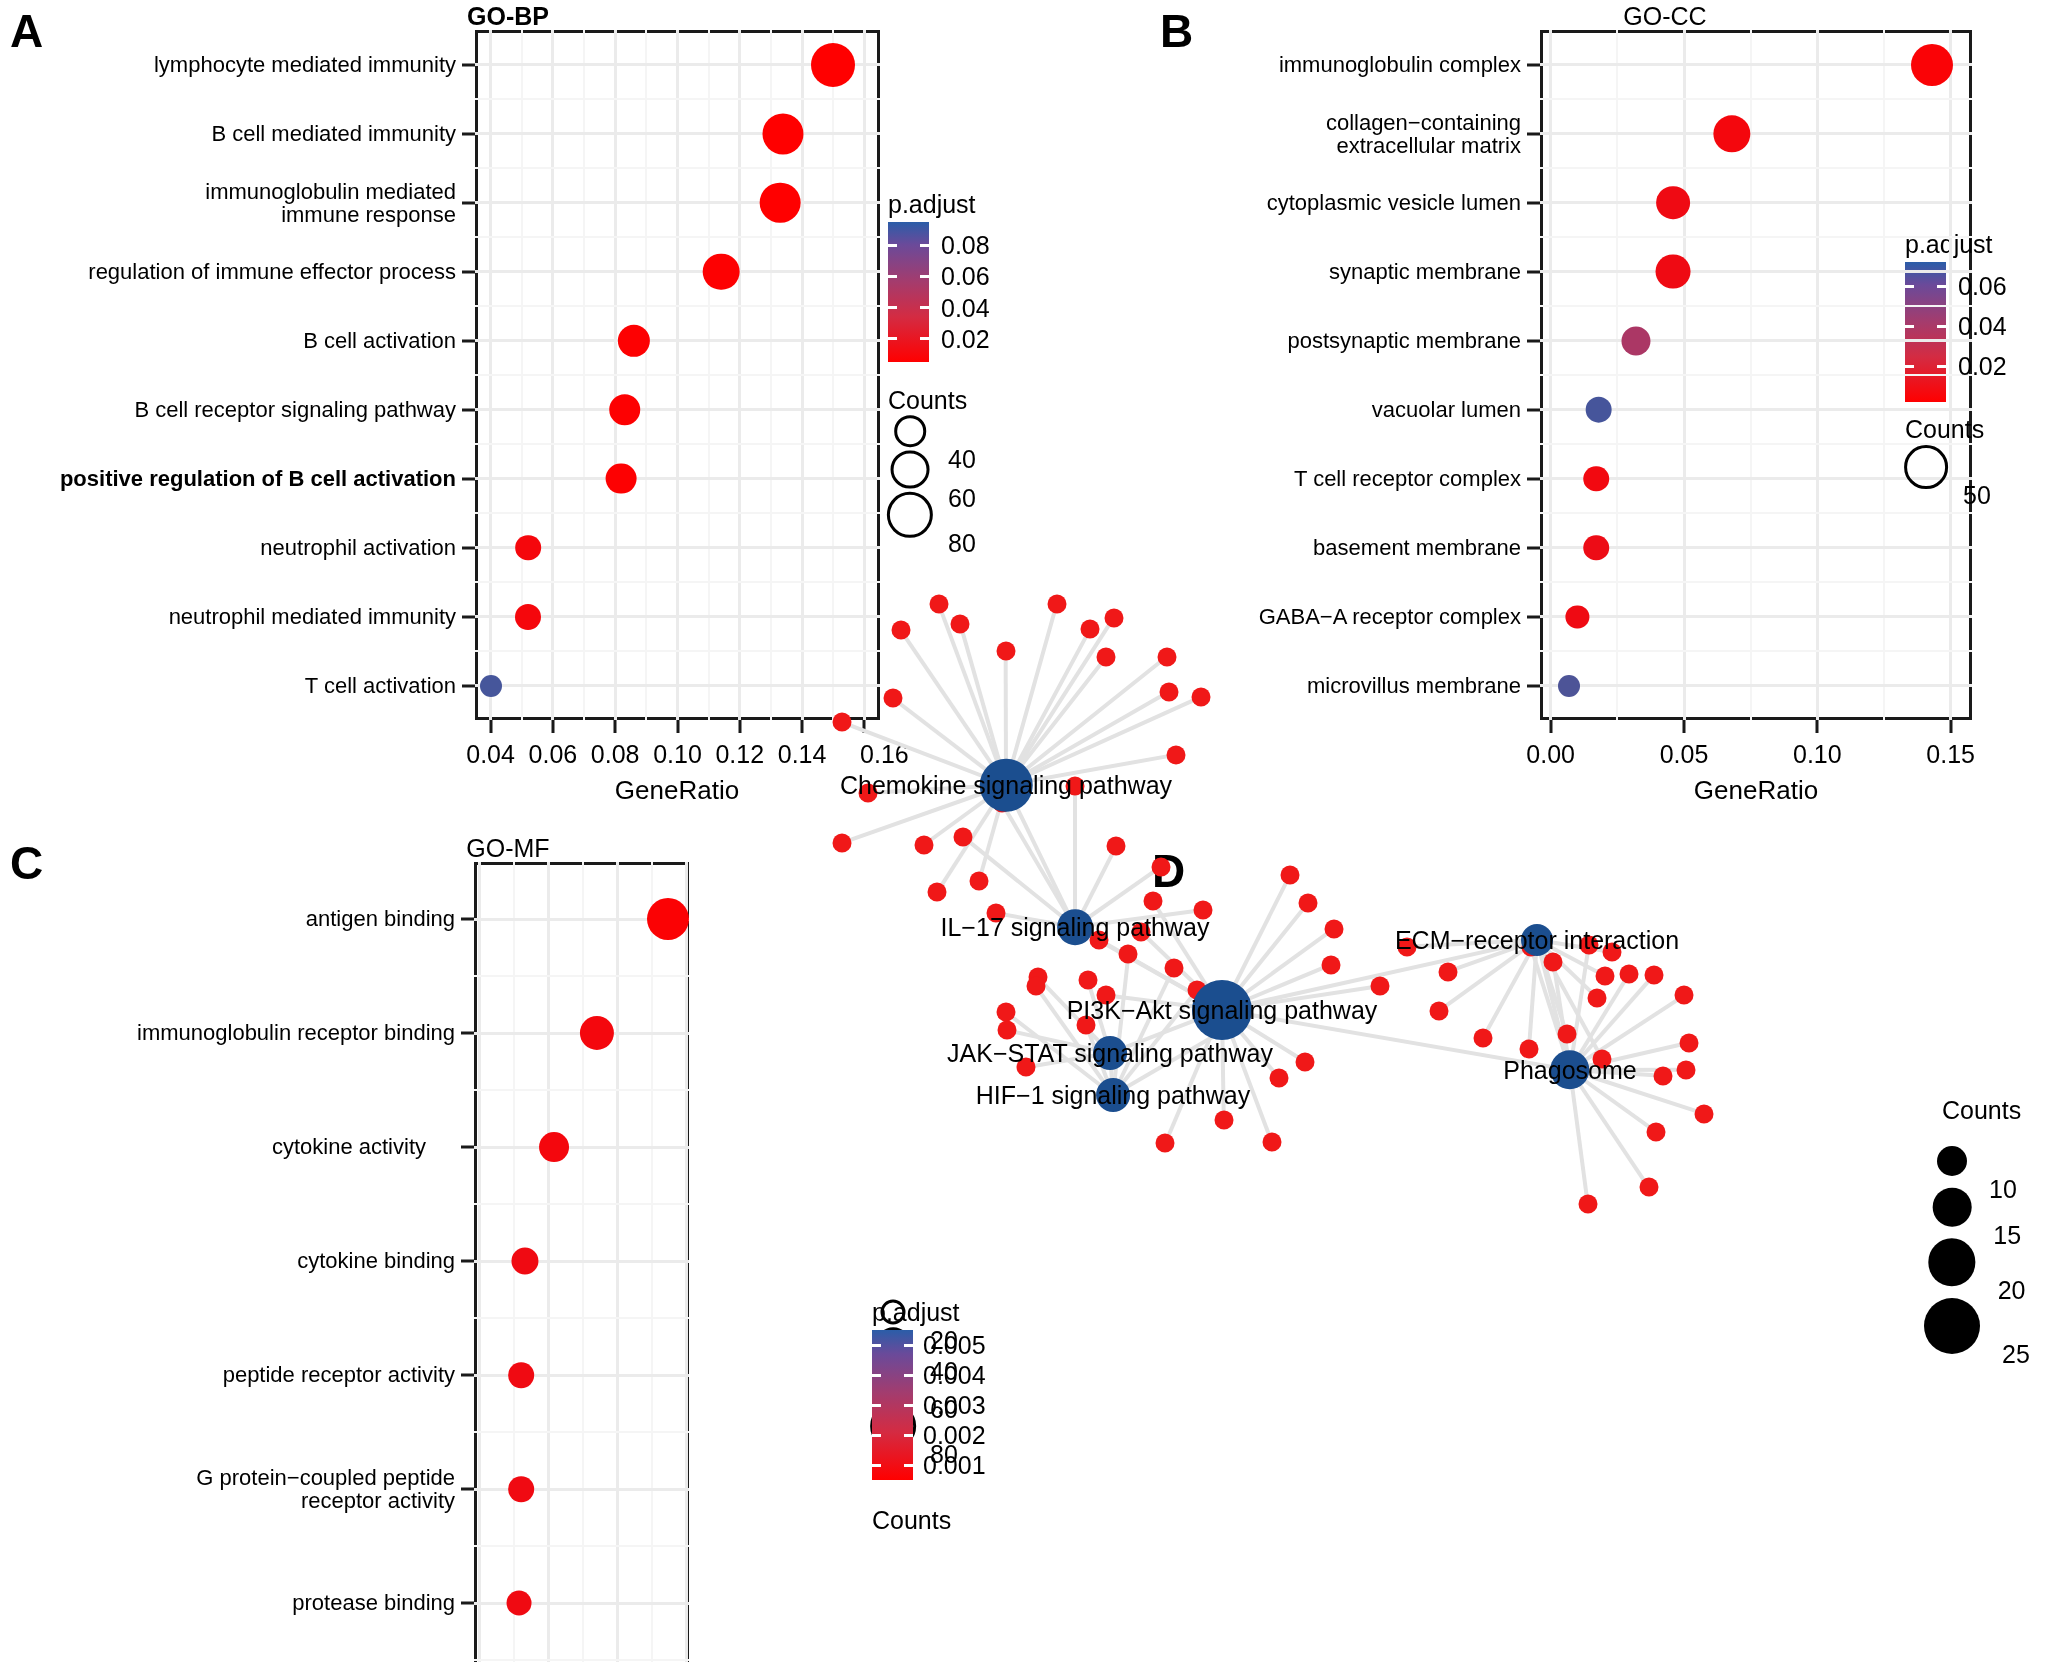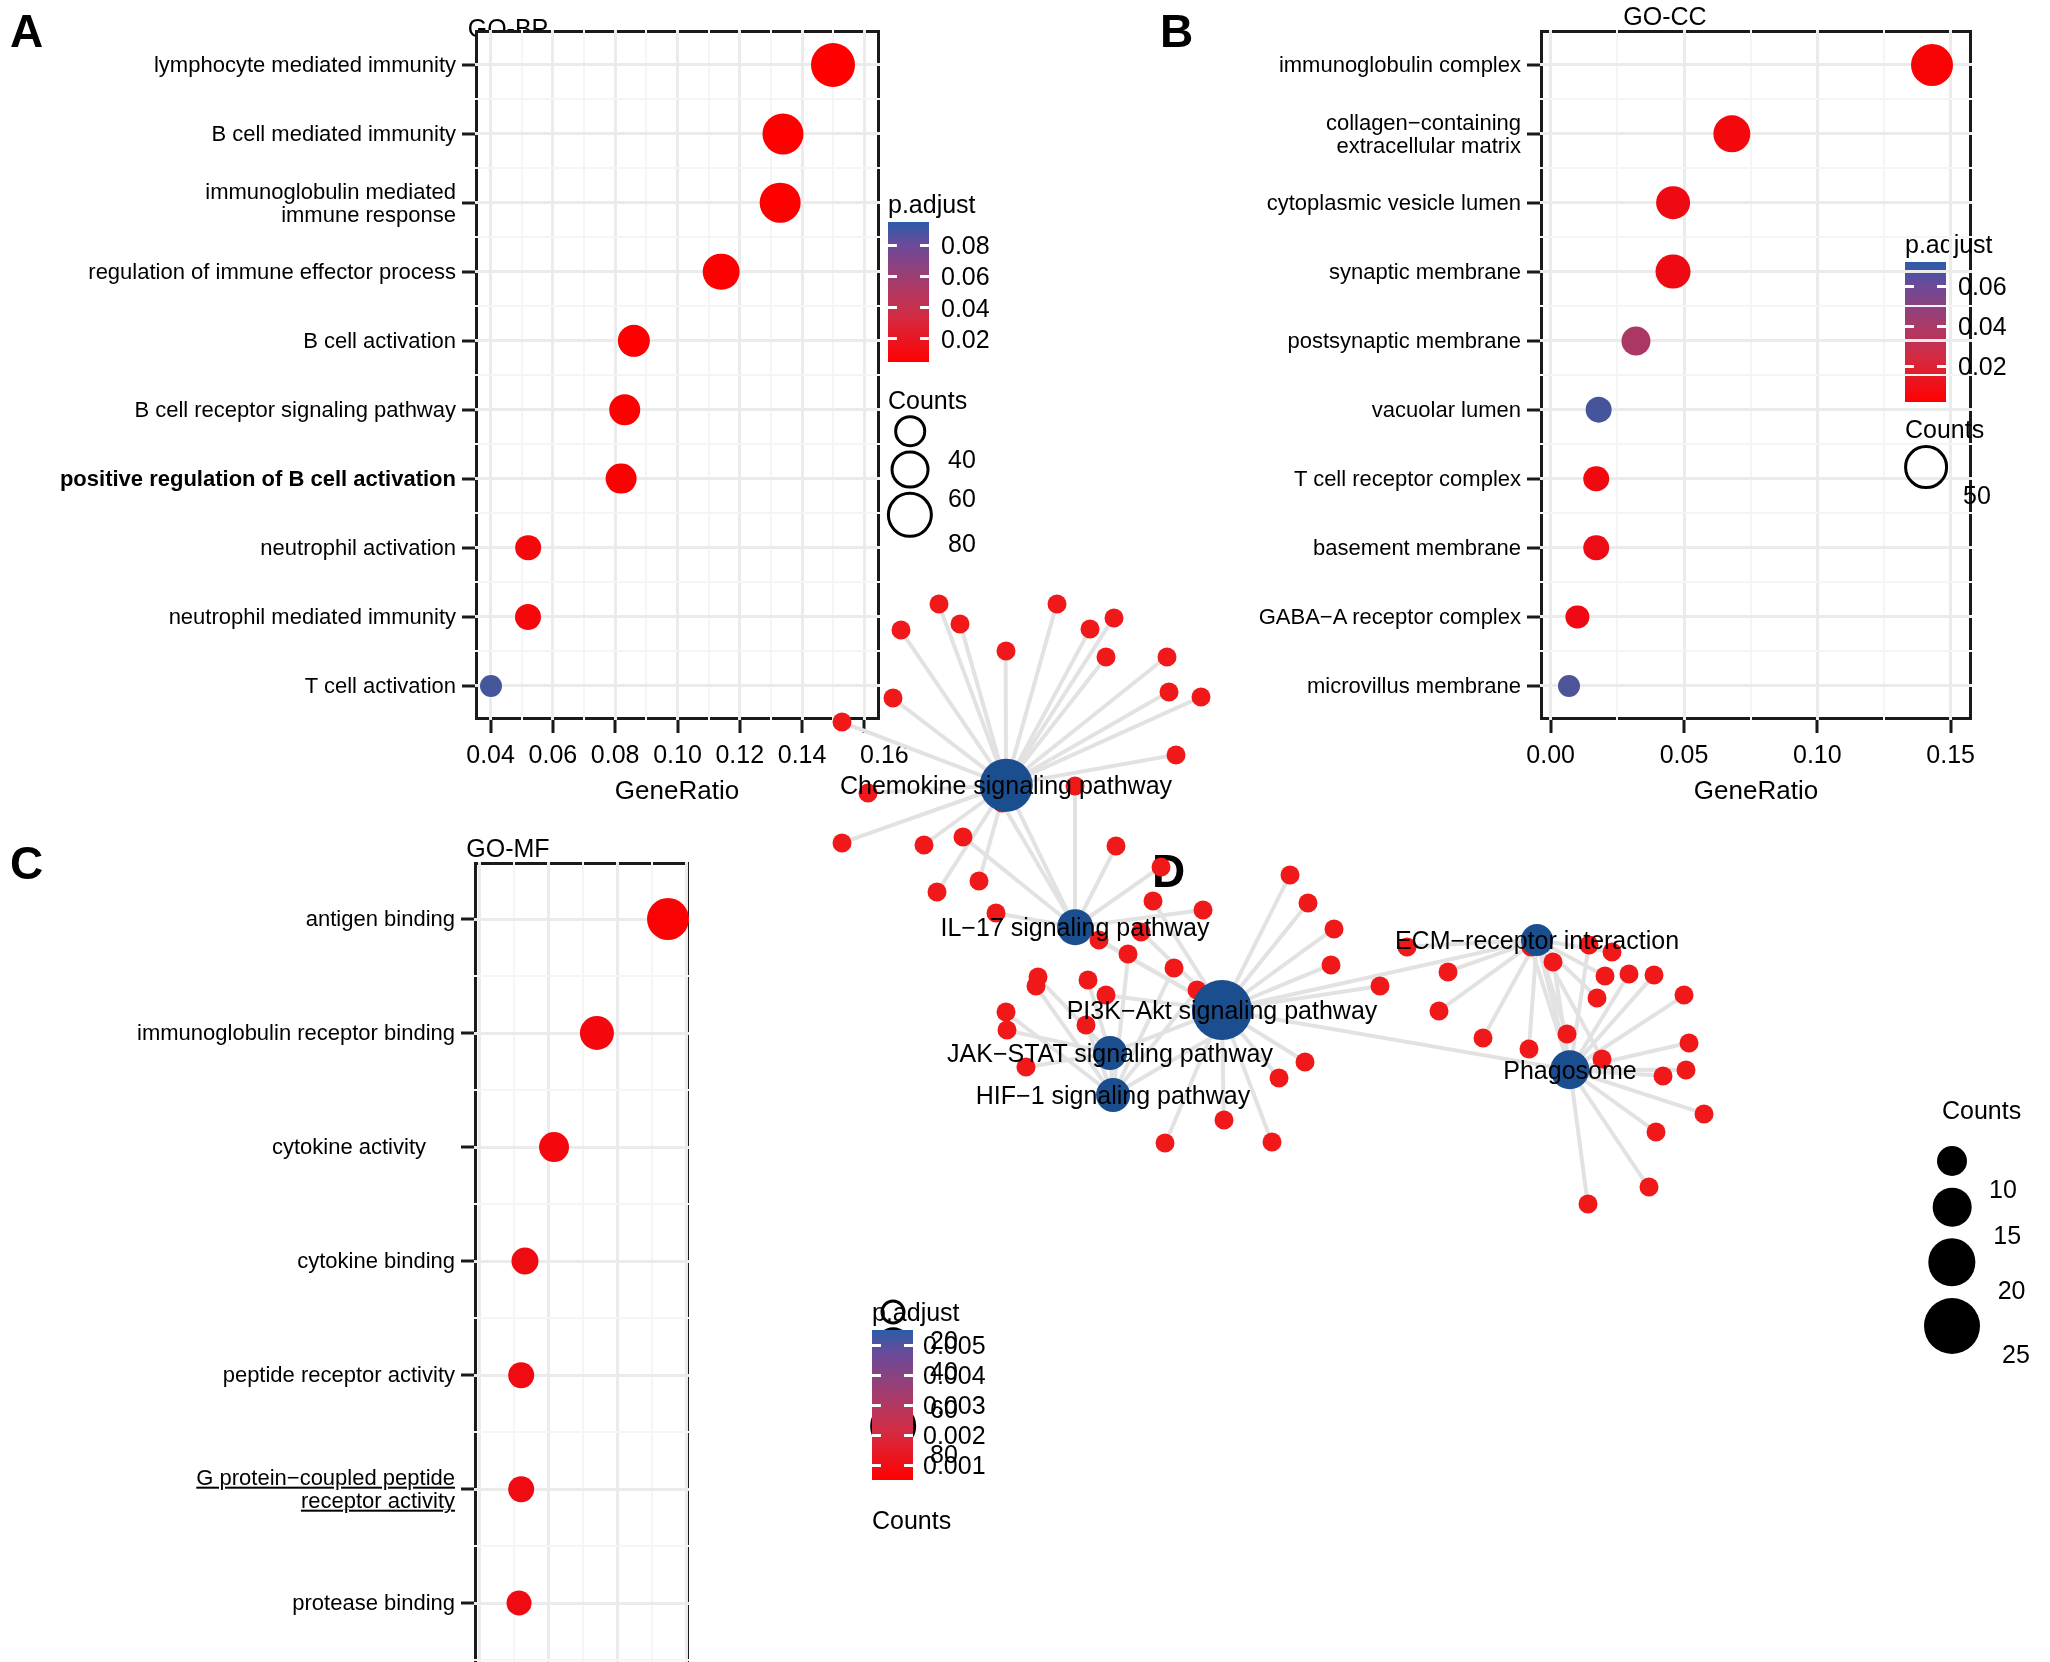--- a/index.html
+++ b/index.html
@@ -29,21 +29,21 @@
   .net-node{position:absolute;border-radius:50%;transform:translate(-50%,-50%);}
   .net-label{position:absolute;font-size:25px;white-space:nowrap;transform:translate(-50%,-50%);}
 </style>
 </head>
 <body>
 
 <div class="fig">
 
   <div class="panel" style="left:0;top:0;width:1040px;height:820px;">
     <div class="panel-letter" style="left:10px;top:8px;">A</div>
-    <div class="plot-title" style="left:352px;top:14px;width:312px;">GO-BP</div>
+    <div class="plot-title" style="left:352px;top:2px;width:312px;font-weight:bold;">GO-BP</div>
     <div class="plotbox" id="pa-box" style="left:475px;top:30px;width:405px;height:690px;"></div>
     <div class="axis-title" style="left:677px;top:775px;">GeneRatio</div>
 
     <div class="legend-title" style="left:888px;top:190px;">p.adjust</div>
     <div class="cbar" id="pa-cbar" style="left:888px;top:222px;width:41px;height:140px;background:linear-gradient(to bottom,#2B5DA8 0%,#6A4A9A 16%,#A33C6E 42%,#D42B42 68%,#FF0000 100%);"></div>
     <div class="legend-title" style="left:888px;top:386px;">Counts</div>
   <div class="grid-v" style="left:520.7307692307693px;top:30px;height:690px;width:2px;background:#f5f5f5;"></div>
       <div class="grid-v" style="left:583.0384615384615px;top:30px;height:690px;width:2px;background:#f5f5f5;"></div>
       <div class="grid-v" style="left:645.3461538461538px;top:30px;height:690px;width:2px;background:#f5f5f5;"></div>
       <div class="grid-v" style="left:707.6538461538461px;top:30px;height:690px;width:2px;background:#f5f5f5;"></div>
@@ -306,21 +306,21 @@
       </div>
       <div class="ytick" style="left:461px;top:421px;"></div>
       <div class="ylabel" style="right:585px;top:421px;">
         <div>cytokine binding</div>
       </div>
       <div class="ytick" style="left:461px;top:535px;"></div>
       <div class="ylabel" style="right:585px;top:535px;">
         <div>peptide receptor activity</div>
       </div>
       <div class="ytick" style="left:461px;top:649px;"></div>
-      <div class="ylabel" style="right:585px;top:649px;text-decoration:underline;">
+      <div class="ylabel" style="right:585px;top:649px;">
         <div>G protein−coupled peptide</div>
         <div>receptor activity</div>
       </div>
       <div class="ytick" style="left:461px;top:763px;"></div>
       <div class="ylabel" style="right:585px;top:763px;">
         <div>protease binding</div>
       </div>
       <div class="dot" style="left:668.3269230769231px;top:79px;width:42px;height:42px;background:rgb(251,2,4);"></div>
       <div class="dot" style="left:596.6602564102565px;top:193px;width:34.193548387096776px;height:34.193548387096776px;background:rgb(244,7,13);"></div>
       <div class="dot" style="left:553.9358974358975px;top:307px;width:29.935483870967744px;height:29.935483870967744px;background:rgb(244,7,13);"></div>

